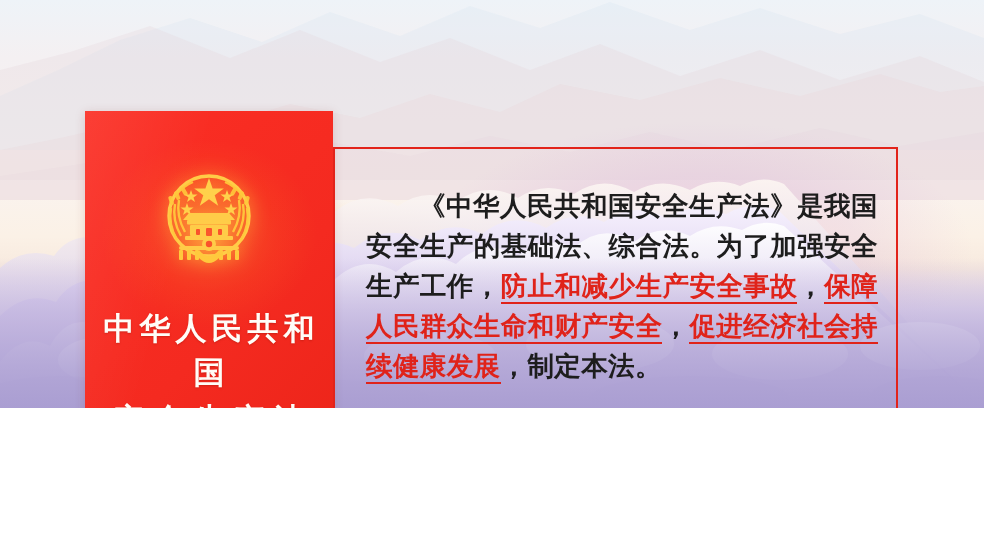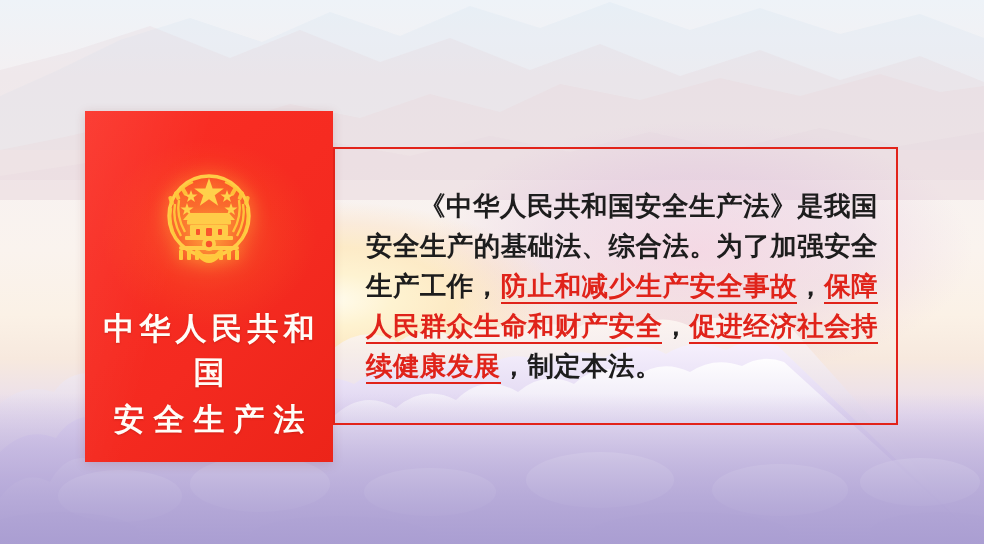--- a/index.html
+++ b/index.html
@@ -1,20 +1,20 @@
 <!DOCTYPE html>
 <html><head>
 <meta charset="utf-8">
 <style>
   html,body{margin:0;padding:0;}
   body{
     width:984px;height:544px;overflow:hidden;
     font-family:"Liberation Sans","DejaVu Sans",sans-serif;
   }
-  #stage{position:relative;width:984px;height:544px;overflow:hidden;background:#f6f2f4;}
+  #stage{position:relative;width:984px;height:408px;overflow:hidden;background:#f6f2f4;}
 
   
   .bg-base{
     position:absolute;inset:0;
     background:
       linear-gradient(180deg,
         #eef3f8 0%,
         #f4f0f2 14%,
         #f7f2f1 30%,
         #faf3ee 46%,

